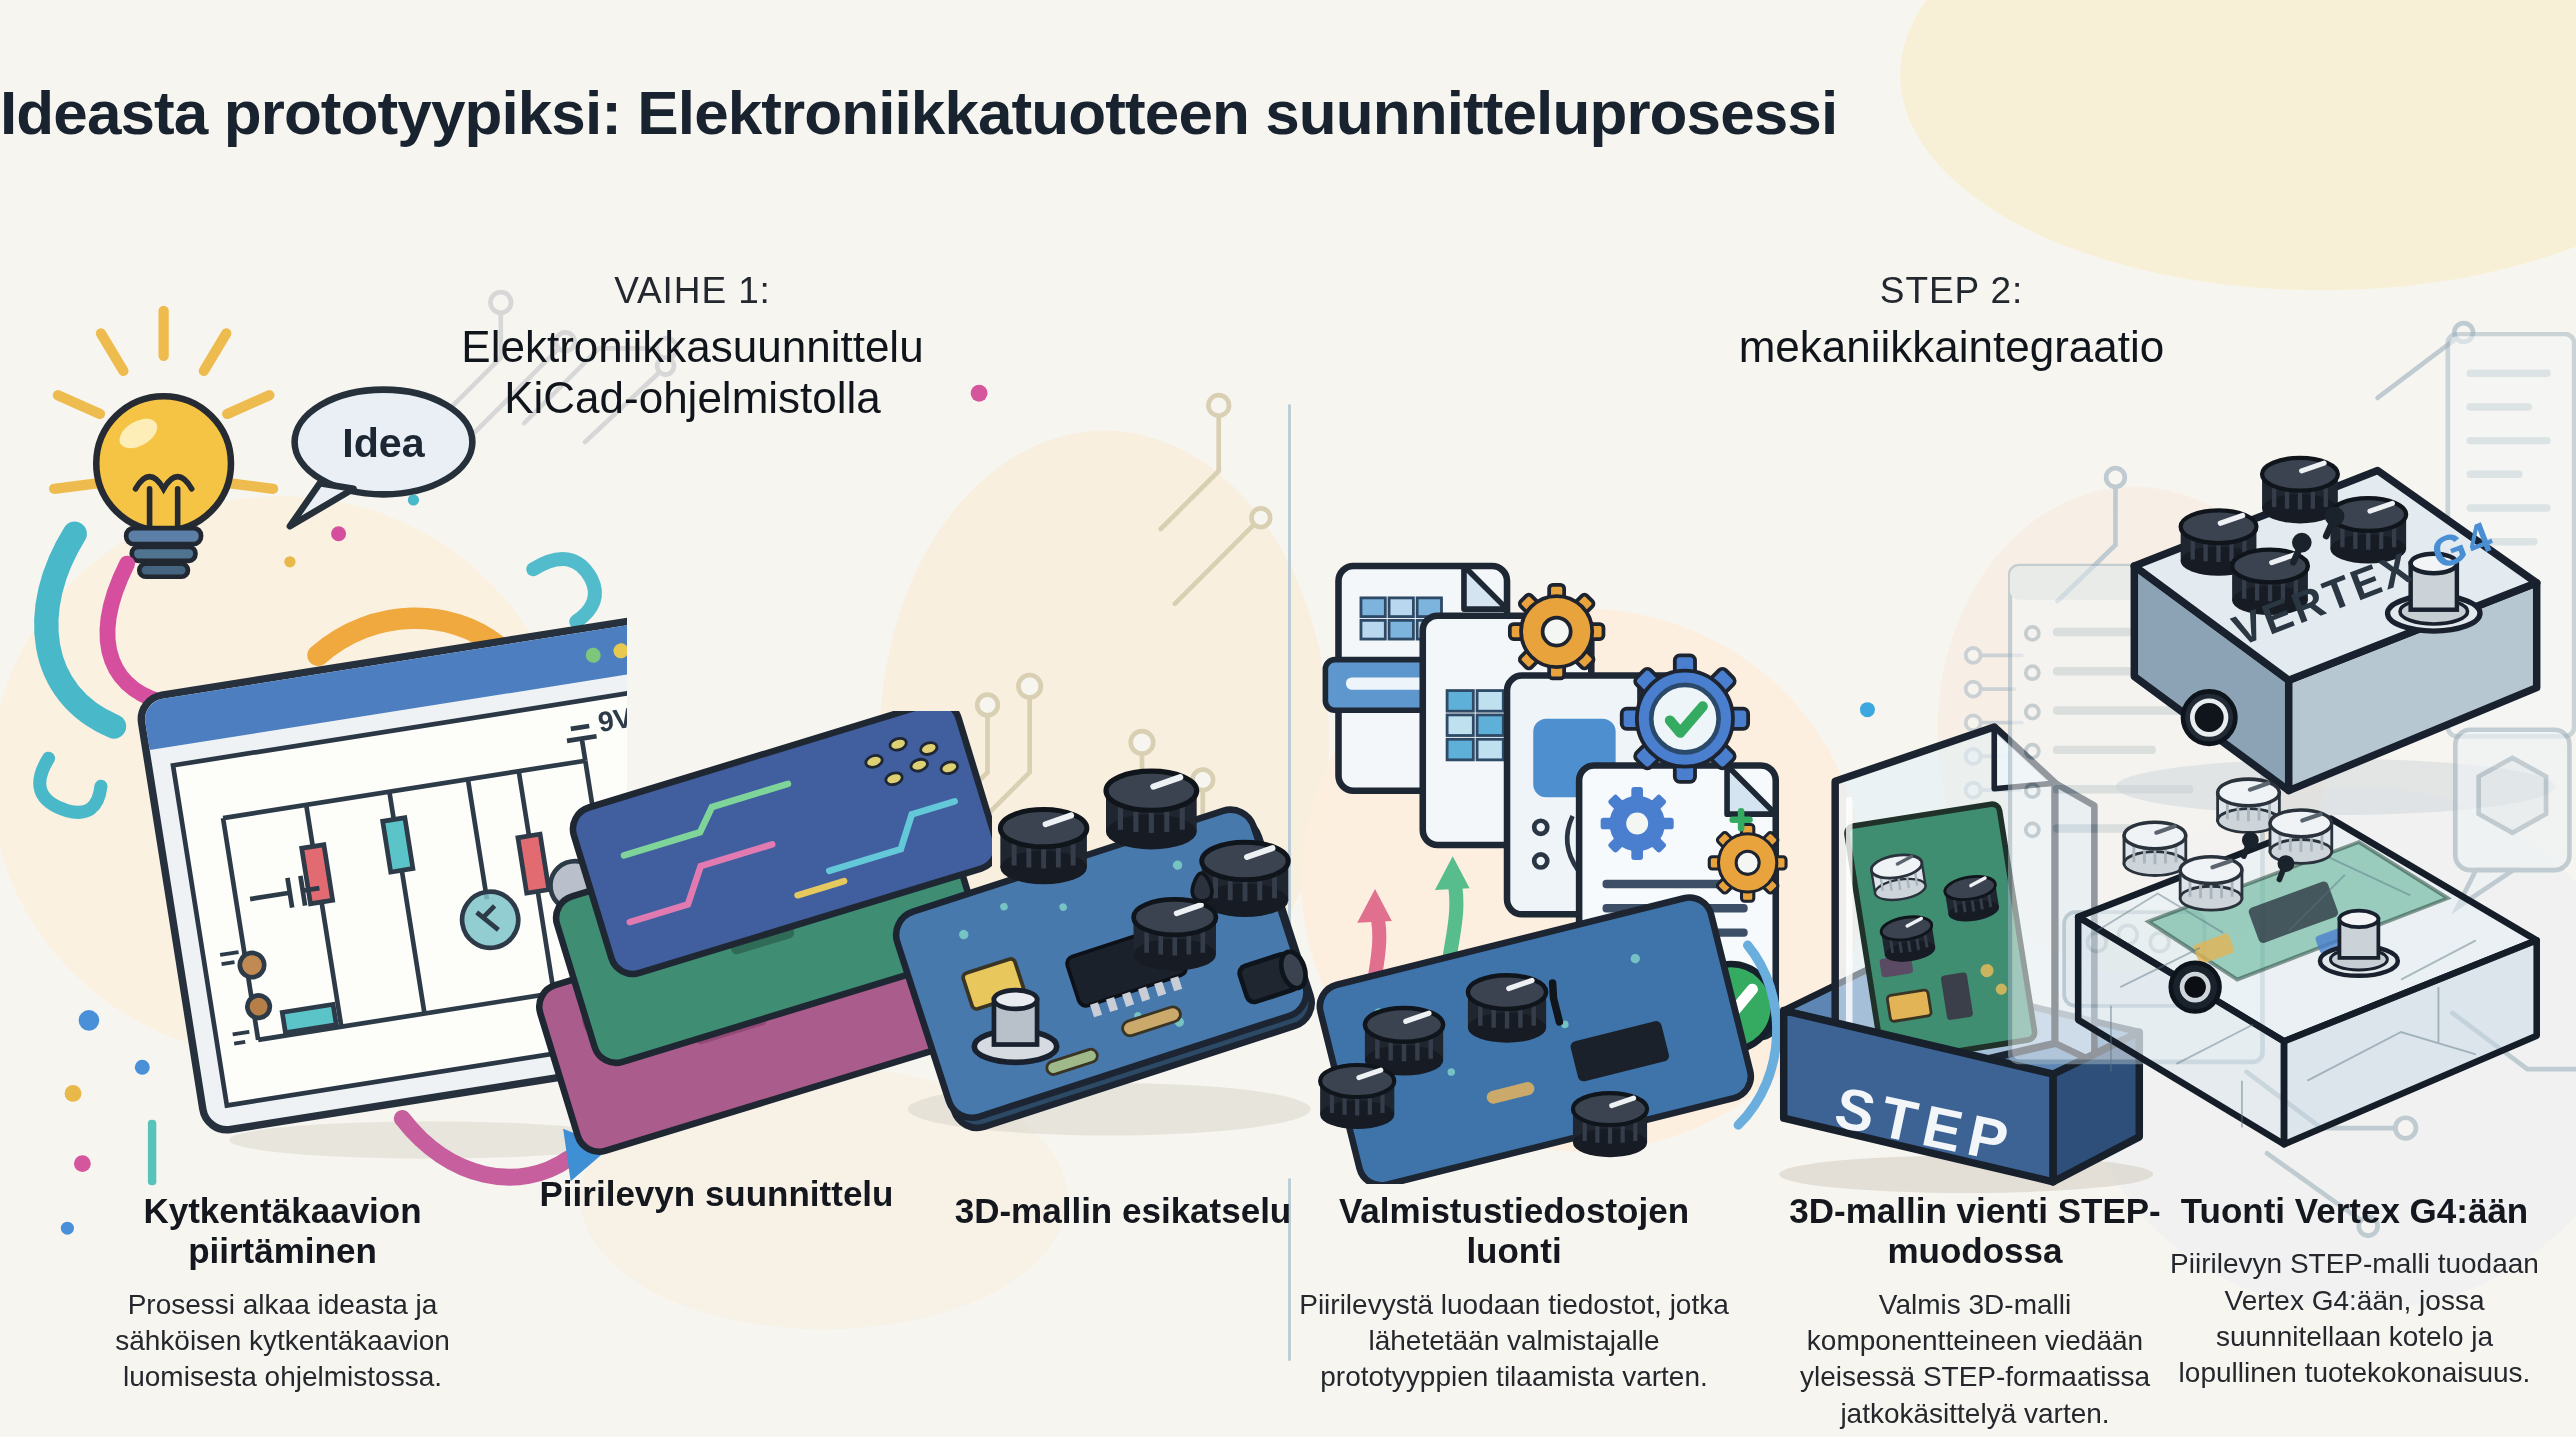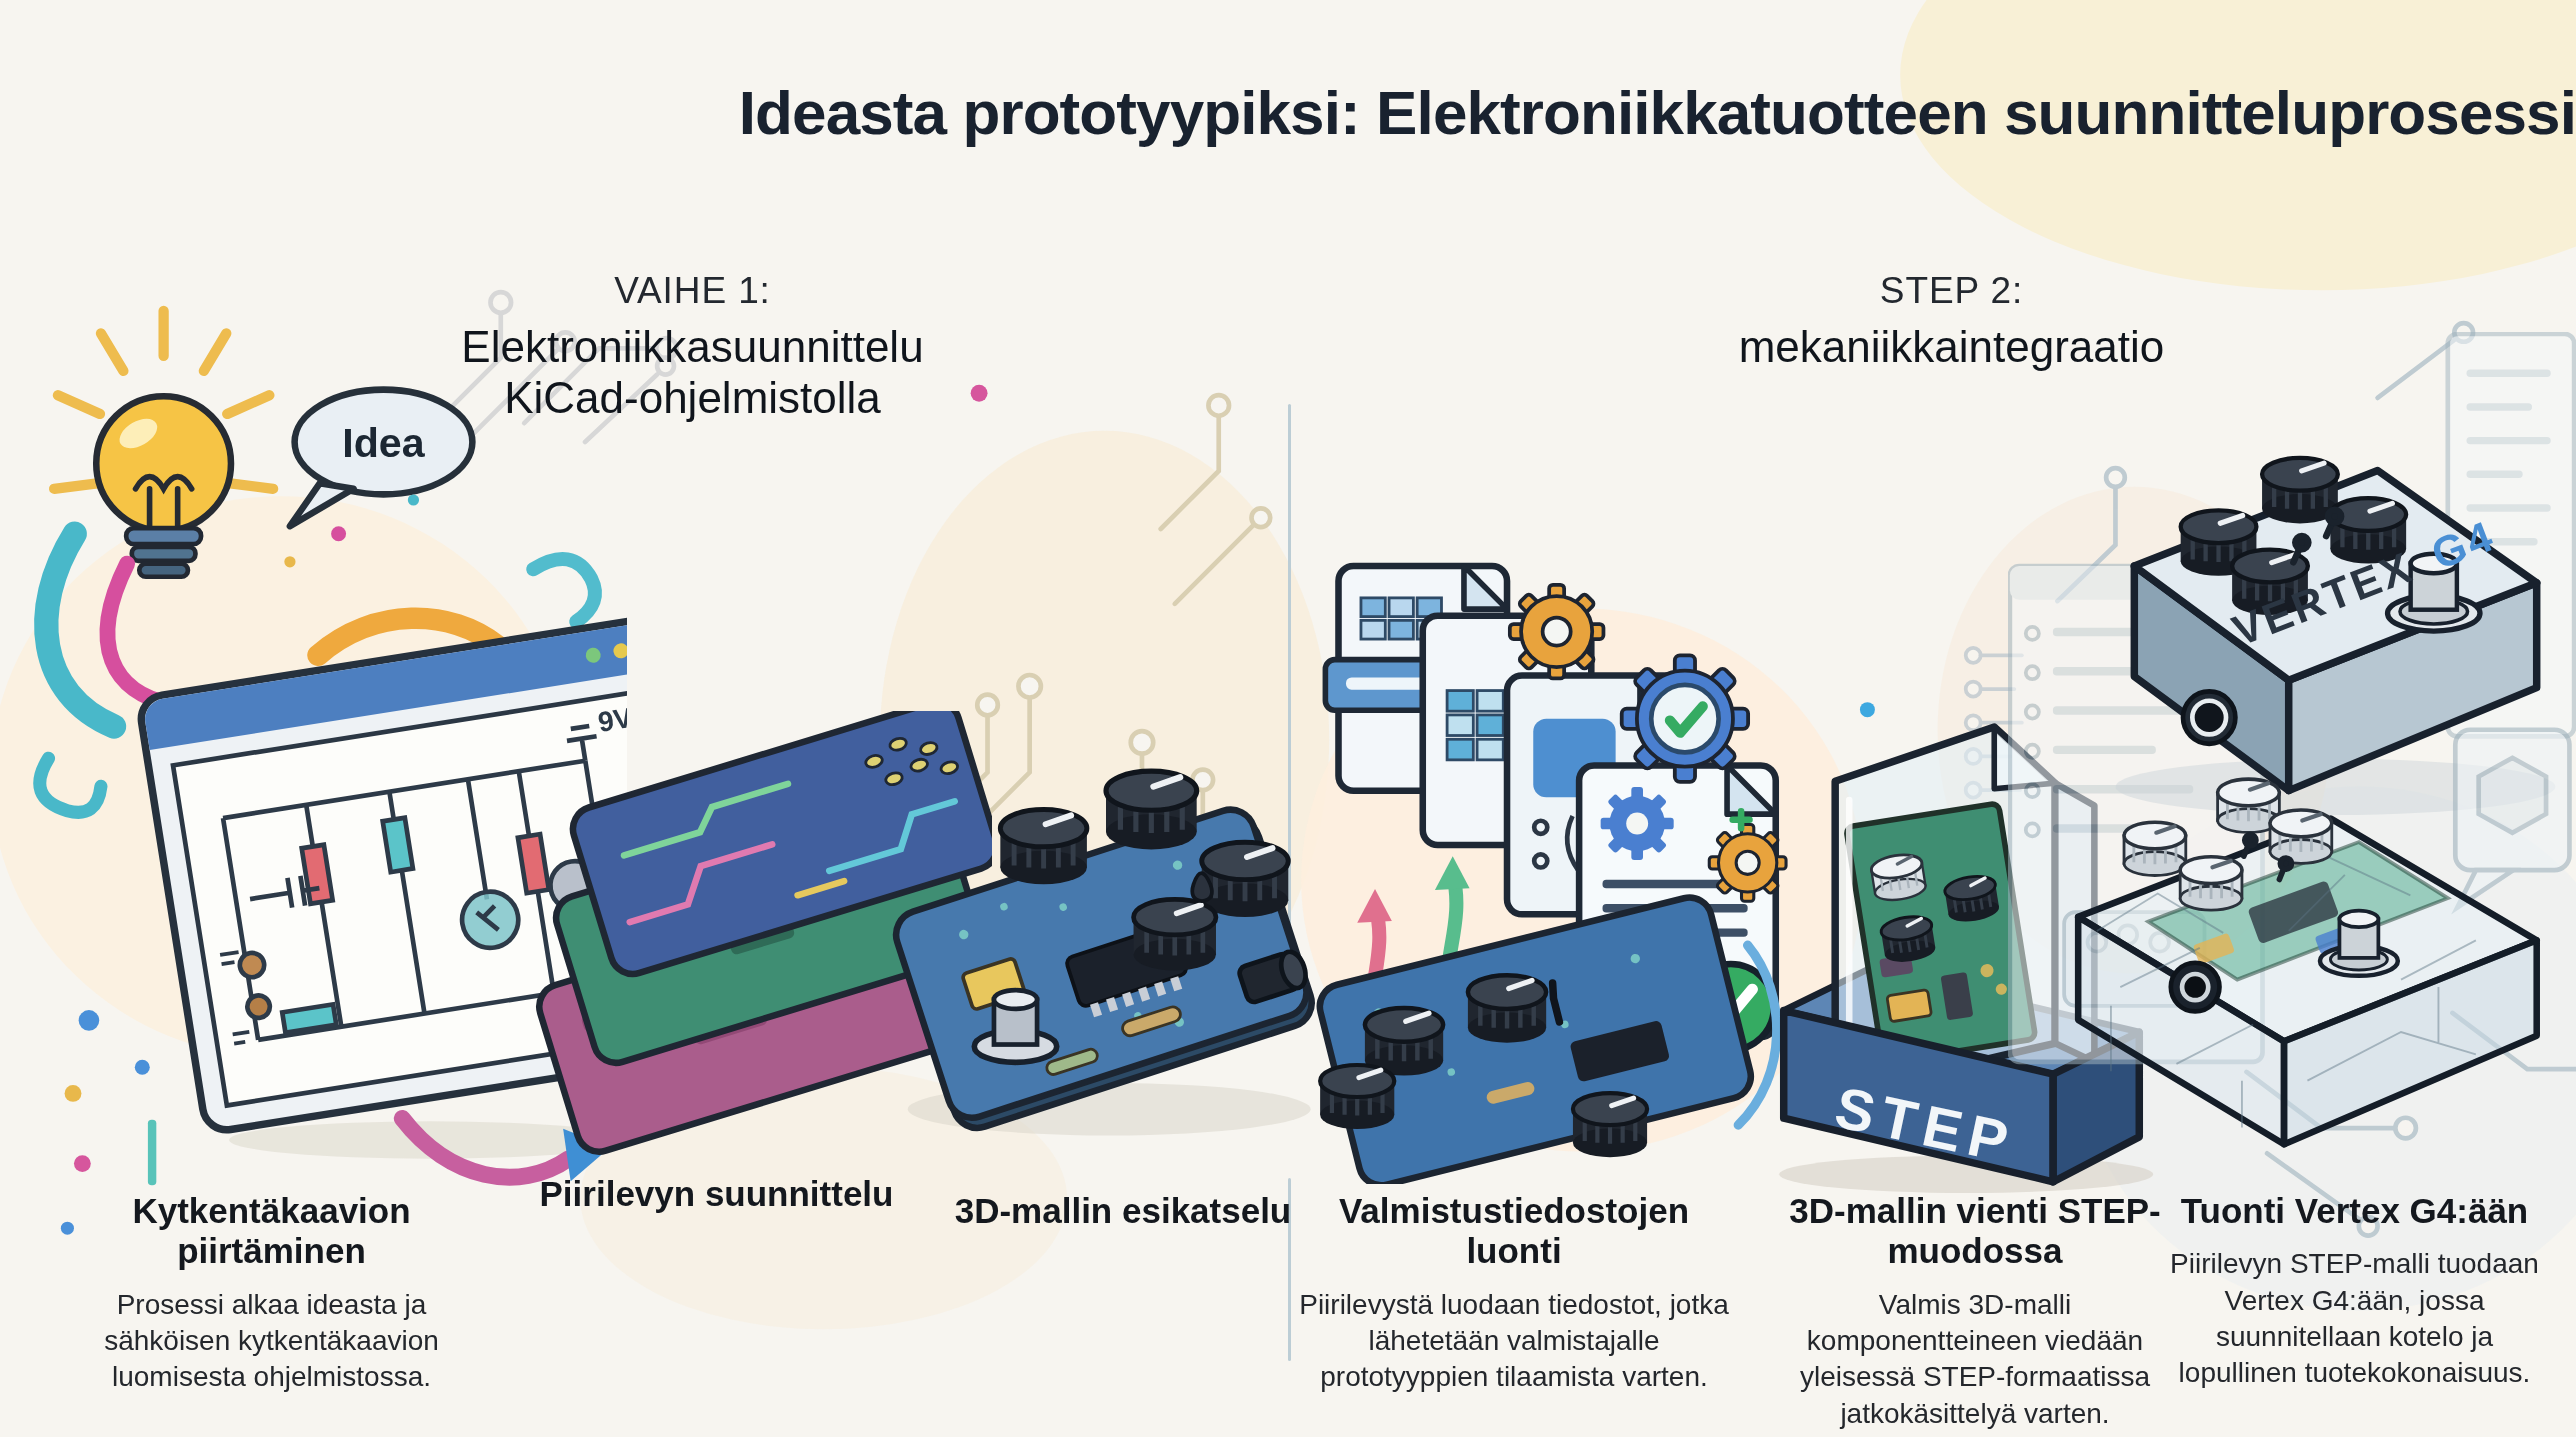--- a/index.html
+++ b/index.html
@@ -1,30 +1,30 @@
 <!DOCTYPE html>
 <html style="font-size:15px"><head>
 <meta charset="utf-8">
 <style>
   *{margin:0;padding:0;box-sizing:border-box}
   html,body{width:2576px;height:1438px}
   body{position:relative;overflow:hidden;background:#f7f5f0;font-family:"Liberation Sans",sans-serif;color:#1d2430}
-  #title{position:absolute;top:77px;left:0;width:100%;text-align:right;font-size:62px;font-weight:bold;letter-spacing:-0.9px;color:#19222f;z-index:5}
+  #title{position:absolute;top:77px;left:0;width:100%;text-align:left;font-size:62px;font-weight:bold;letter-spacing:-0.9px;color:#19222f;z-index:5}
   .phase{position:absolute;text-align:center;z-index:5}
   .phase .kicker{font-size:37px;font-weight:400;color:#23282f;margin-bottom:9.4px;letter-spacing:0.9px}
   .phase .pl{font-size:44px;font-weight:normal;line-height:1.16;color:#10151c}
   #phase1{left:365px;top:270px;width:655px}
   #phase2{left:1624px;top:270px;width:655px}
   .divider{position:absolute;left:1288px;width:2.8px;background:#bccdd5;border-radius:1.9px;z-index:1}
   #div-seg1{top:404px;height:524px}
   #div-seg2{top:1178px;height:183px}
   .cap{position:absolute;text-align:center;z-index:5}
   .cap h3{font-size:35px;font-weight:bold;line-height:1.15;margin-bottom:15px;color:#14181e}
   .cap p{font-size:28px;line-height:1.3;color:#24272c}
-  #cap1{left:61px;top:1191px;width:421px}
+  #cap1{left:72px;top:1191px;width:421px}
   #cap2{left:473px;top:1174px;width:487px}
   #cap3{left:936px;top:1191px;width:374px}
   #cap4{left:1294px;top:1191px;width:440px}
   #cap5{left:1769px;top:1191px;width:412px}
   #cap6{left:2153px;top:1191px;width:403px}
   svg.illu{position:absolute;z-index:2}
   #decor{position:absolute;left:0;top:0;z-index:0}
 </style>
 </head>
 <body>

